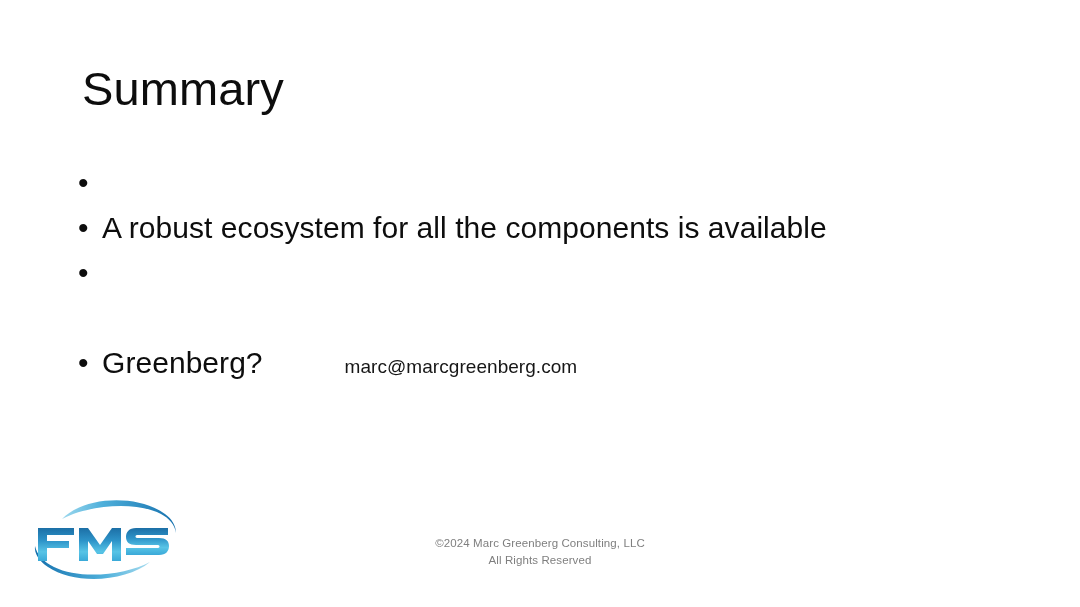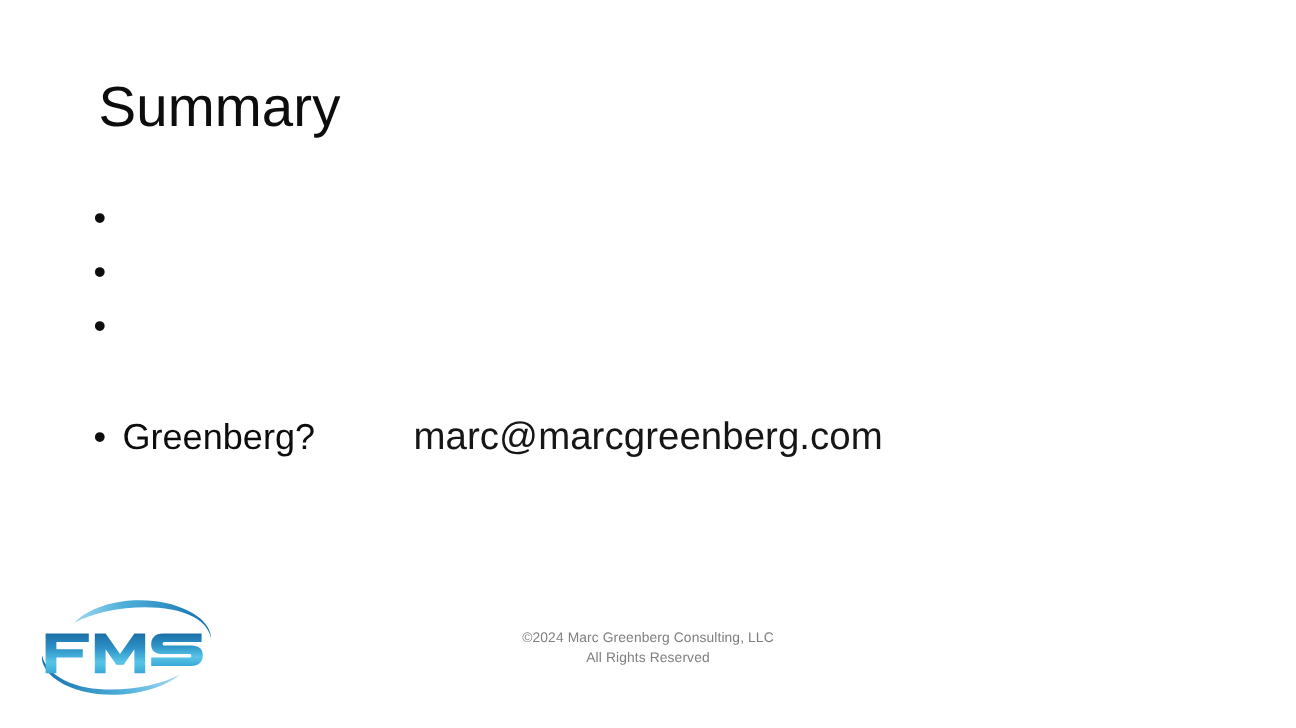--- a/index.html
+++ b/index.html
@@ -75,34 +75,34 @@
 
   
   #questions-row {
     position: relative;
     display: flex;
     align-items: baseline;
     height: 46px;
   }
 
   #contact-email {
-    font-size: 32px;
+    font-size: 19px;
     line-height: 46px;
     color: #161616;
     margin-left: 82px;
     white-space: nowrap;
     letter-spacing: 0.05px;
   }
 
   
   #footer {
     position: absolute;
     left: 0;
     right: 0;
-    top: 524px;
+    top: 535px;
     text-align: center;
     font-size: 11.5px;
     line-height: 17px;
     color: #7f7f7f;
     letter-spacing: 0.1px;
   }
 
   #footer .footer-line {
     display: block;
   }
@@ -130,20 +130,21 @@
   <div id="slide-title">Summary</div>
 
   <div id="body-list">
 
     <div class="bullet-row">
       <span class="bullet-marker">•</span>
     </div>
 
     <div class="bullet-row">
       <span class="bullet-marker">•</span>
+      <span class="bullet-text">A robust ecosystem for all the components is available</span>
     </div>
 
     <div class="bullet-row">
       <span class="bullet-marker">•</span>
     </div>
 
     <div class="bullet-row spacer-row"></div>
 
     <div id="questions-row">
       <span class="bullet-marker">•</span>

